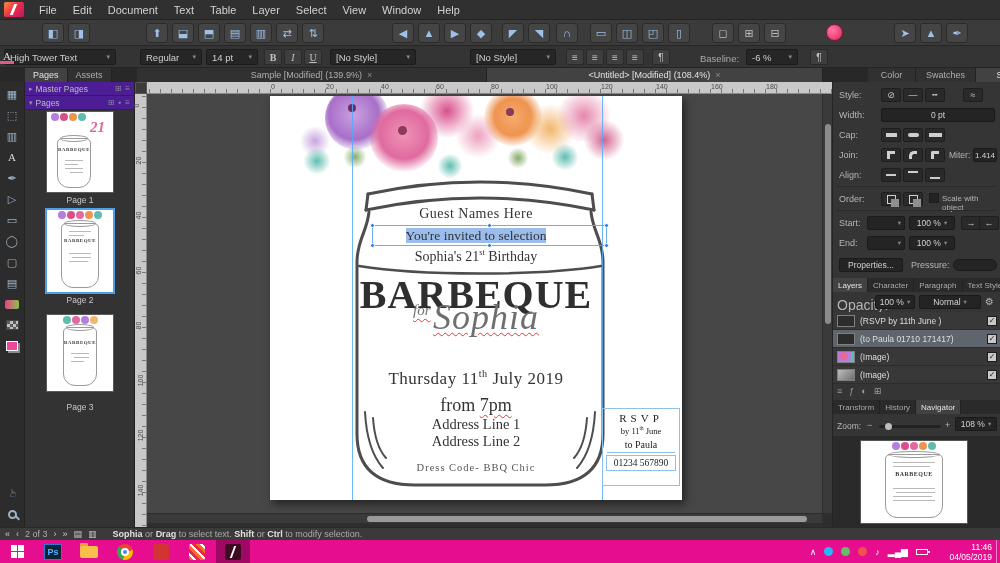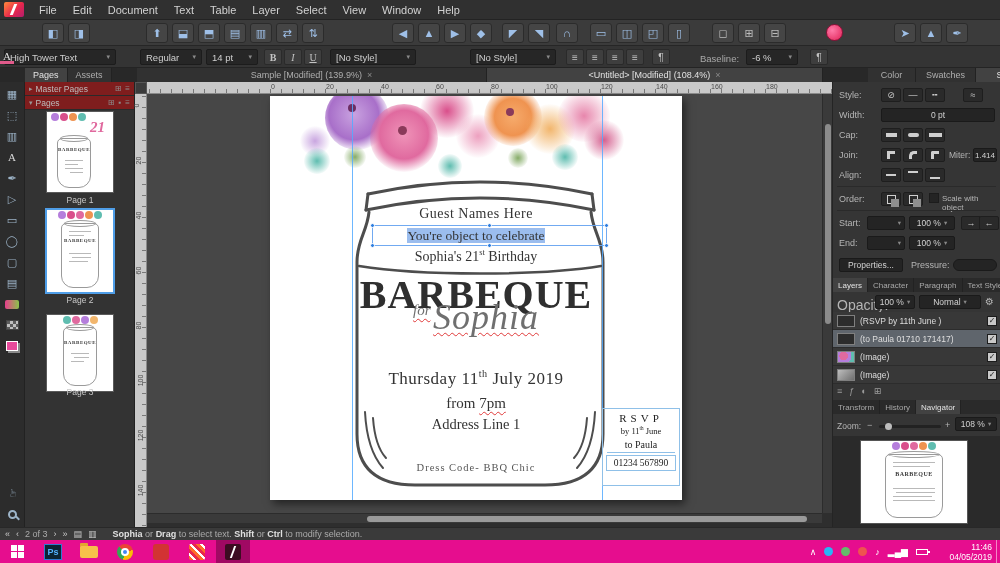--- a/index.html
+++ b/index.html
@@ -53,21 +53,21 @@
   .tool-gradient{width:14px;height:9px;border-radius:2px;background:linear-gradient(90deg,#e83e8c,#8bc34a)}
   .tool-checker{width:13px;height:10px;background:repeating-conic-gradient(#bfbfbf 0 25%,#5c5c5c 0 50%) 0 0/6px 6px;border:1px solid #444}
   .tool-swatch{width:12px;height:10px;background:#e84a9b;border:1px solid #fff;box-shadow:2px 2px 0 #8a8a8a}
   .tool-hand{transform:rotate(-90deg)}
   .tool-zoom{width:9px;height:9px;border:2px solid #9db4c8;border-radius:50%;position:relative}
   .tool-zoom:after{content:"";position:absolute;width:5px;height:2px;background:#9db4c8;right:-5px;bottom:-2px;transform:rotate(45deg)}
   .tool-spacer{flex:1}
 
   
   #pagespanel{position:absolute;left:25px;top:82px;width:110px;height:445px;background:#333;border-right:1px solid #222}
-  .sec-header{height:14px;display:flex;align-items:center;gap:3px;padding:0 4px;background:#7f1d1d;
+  .sec-header{height:14px;display:flex;align-items:center;gap:3px;padding:0 4px;background:#4c1d95;
     border-bottom:1px solid #2a2a2a;color:#bdbdbd;font-size:8.5px}
   .sec-header .tri{font-size:7px;color:#999}
   .sec-icons{margin-left:auto;display:flex;gap:4px;color:#8d8d8d;font-size:8px}
   .page-thumb{position:absolute;left:22px;width:66px;background:#fff;box-shadow:0 0 0 1px #5a5a5a;overflow:hidden}
   .page-thumb.selected{box-shadow:0 0 0 2px #4f9ee8}
   .page-label{position:absolute;left:0;width:110px;text-align:center;font-size:8.5px;color:#c9c9c9}
 
   
   .mini-invite{position:absolute;inset:0}
   .mini-flowers{position:absolute;top:1px;left:0;right:0;display:flex;justify-content:center;gap:1px}
@@ -421,21 +421,21 @@
         <div class="mini-jar" style="left:16px;right:16px;top:12px;bottom:5px">
           <div class="mini-title" style="top:12px">BARBEQUE</div>
           <div class="mini-lines" style="position:absolute;top:22px;left:0;right:0">
               <i></i>
               <i style="margin-left:10px"></i>
               <i style="margin-right:12px"></i>
             </div>
         </div>
       </div>
     </div>
-    <div class="page-label" style="top:305px">Page 3</div>
+    <div class="page-label" style="top:320px">Page 3</div>
   </div>
 
   <div id="canvas-bg"></div>
   <div id="ruler-corner"></div>
   <div id="hruler">
     <span class="hnum" style="left:124px">0</span>
     <span class="hnum" style="left:179px">20</span>
     <span class="hnum" style="left:234px">40</span>
     <span class="hnum" style="left:289px">60</span>
     <span class="hnum" style="left:344px">80</span>
@@ -489,21 +489,21 @@
         <path d="M317,322 Q315,350 304,362" stroke-width="2"></path>
       </g>
     </svg>
 
     <div class="guide-v" style="left:82px"></div>
     <div class="guide-v" style="left:332px"></div>
 
     <div class="inv-line" style="top:110px;font-size:14px;letter-spacing:.5px">Guest Names Here</div>
 
     <div class="inv-line" style="top:132px;font-size:13.5px">
-      <span class="hl">You're object to celebrate</span>
+      <span class="hl">You're invited to selection</span>
     </div>
     <div class="sel-frame">
       <span class="sel-dot" style="left:-3px;top:-3px"></span>
       <span class="sel-dot" style="left:114px;top:-3px"></span>
       <span class="sel-dot" style="right:-3px;top:-3px"></span>
       <span class="sel-dot" style="left:-3px;bottom:-3px"></span>
       <span class="sel-dot" style="left:114px;bottom:-3px"></span>
       <span class="sel-dot" style="right:-3px;bottom:-3px"></span>
     </div>
 
@@ -515,25 +515,26 @@
 
     <div class="inv-line" id="script-line" style="top:200px">
       <span class="squig" style="font:italic 15px 'Liberation Serif',serif;vertical-align:14px">for</span>
       <span class="squig" style="font:italic 36px 'Liberation Serif',serif;letter-spacing:1px">Sophia</span>
     </div>
 
     <div class="inv-line" style="top:272px;font-size:17px;letter-spacing:.5px">
       <span>Thursday 11</span><span class="sup">th</span><span> July 2019</span>
     </div>
 
-    <div class="inv-line" style="top:299px;font-size:15px">
+    <div class="inv-line" style="top:299px;font-size:18px">
       <span>from </span><span class="squig">7pm</span>
     </div>
 
     <div class="inv-line" style="top:320px;font-size:14.5px">Address Line 1</div>
+    <div class="inv-line" style="top:337px;font-size:14.5px">Address Line 2</div>
     <div class="inv-line" style="top:366px;font-size:10.5px;letter-spacing:1px;color:#555">Dress Code- BBQ Chic</div>
 
     <div id="rsvp-box">
       <div class="r1" style="letter-spacing:4px">RSVP</div>
       <div class="r2">
         <span>by 11</span><span class="sup">th</span><span> June</span>
       </div>
       <div class="r3">to Paula</div>
       <div class="r4">01234 567890</div>
     </div>

